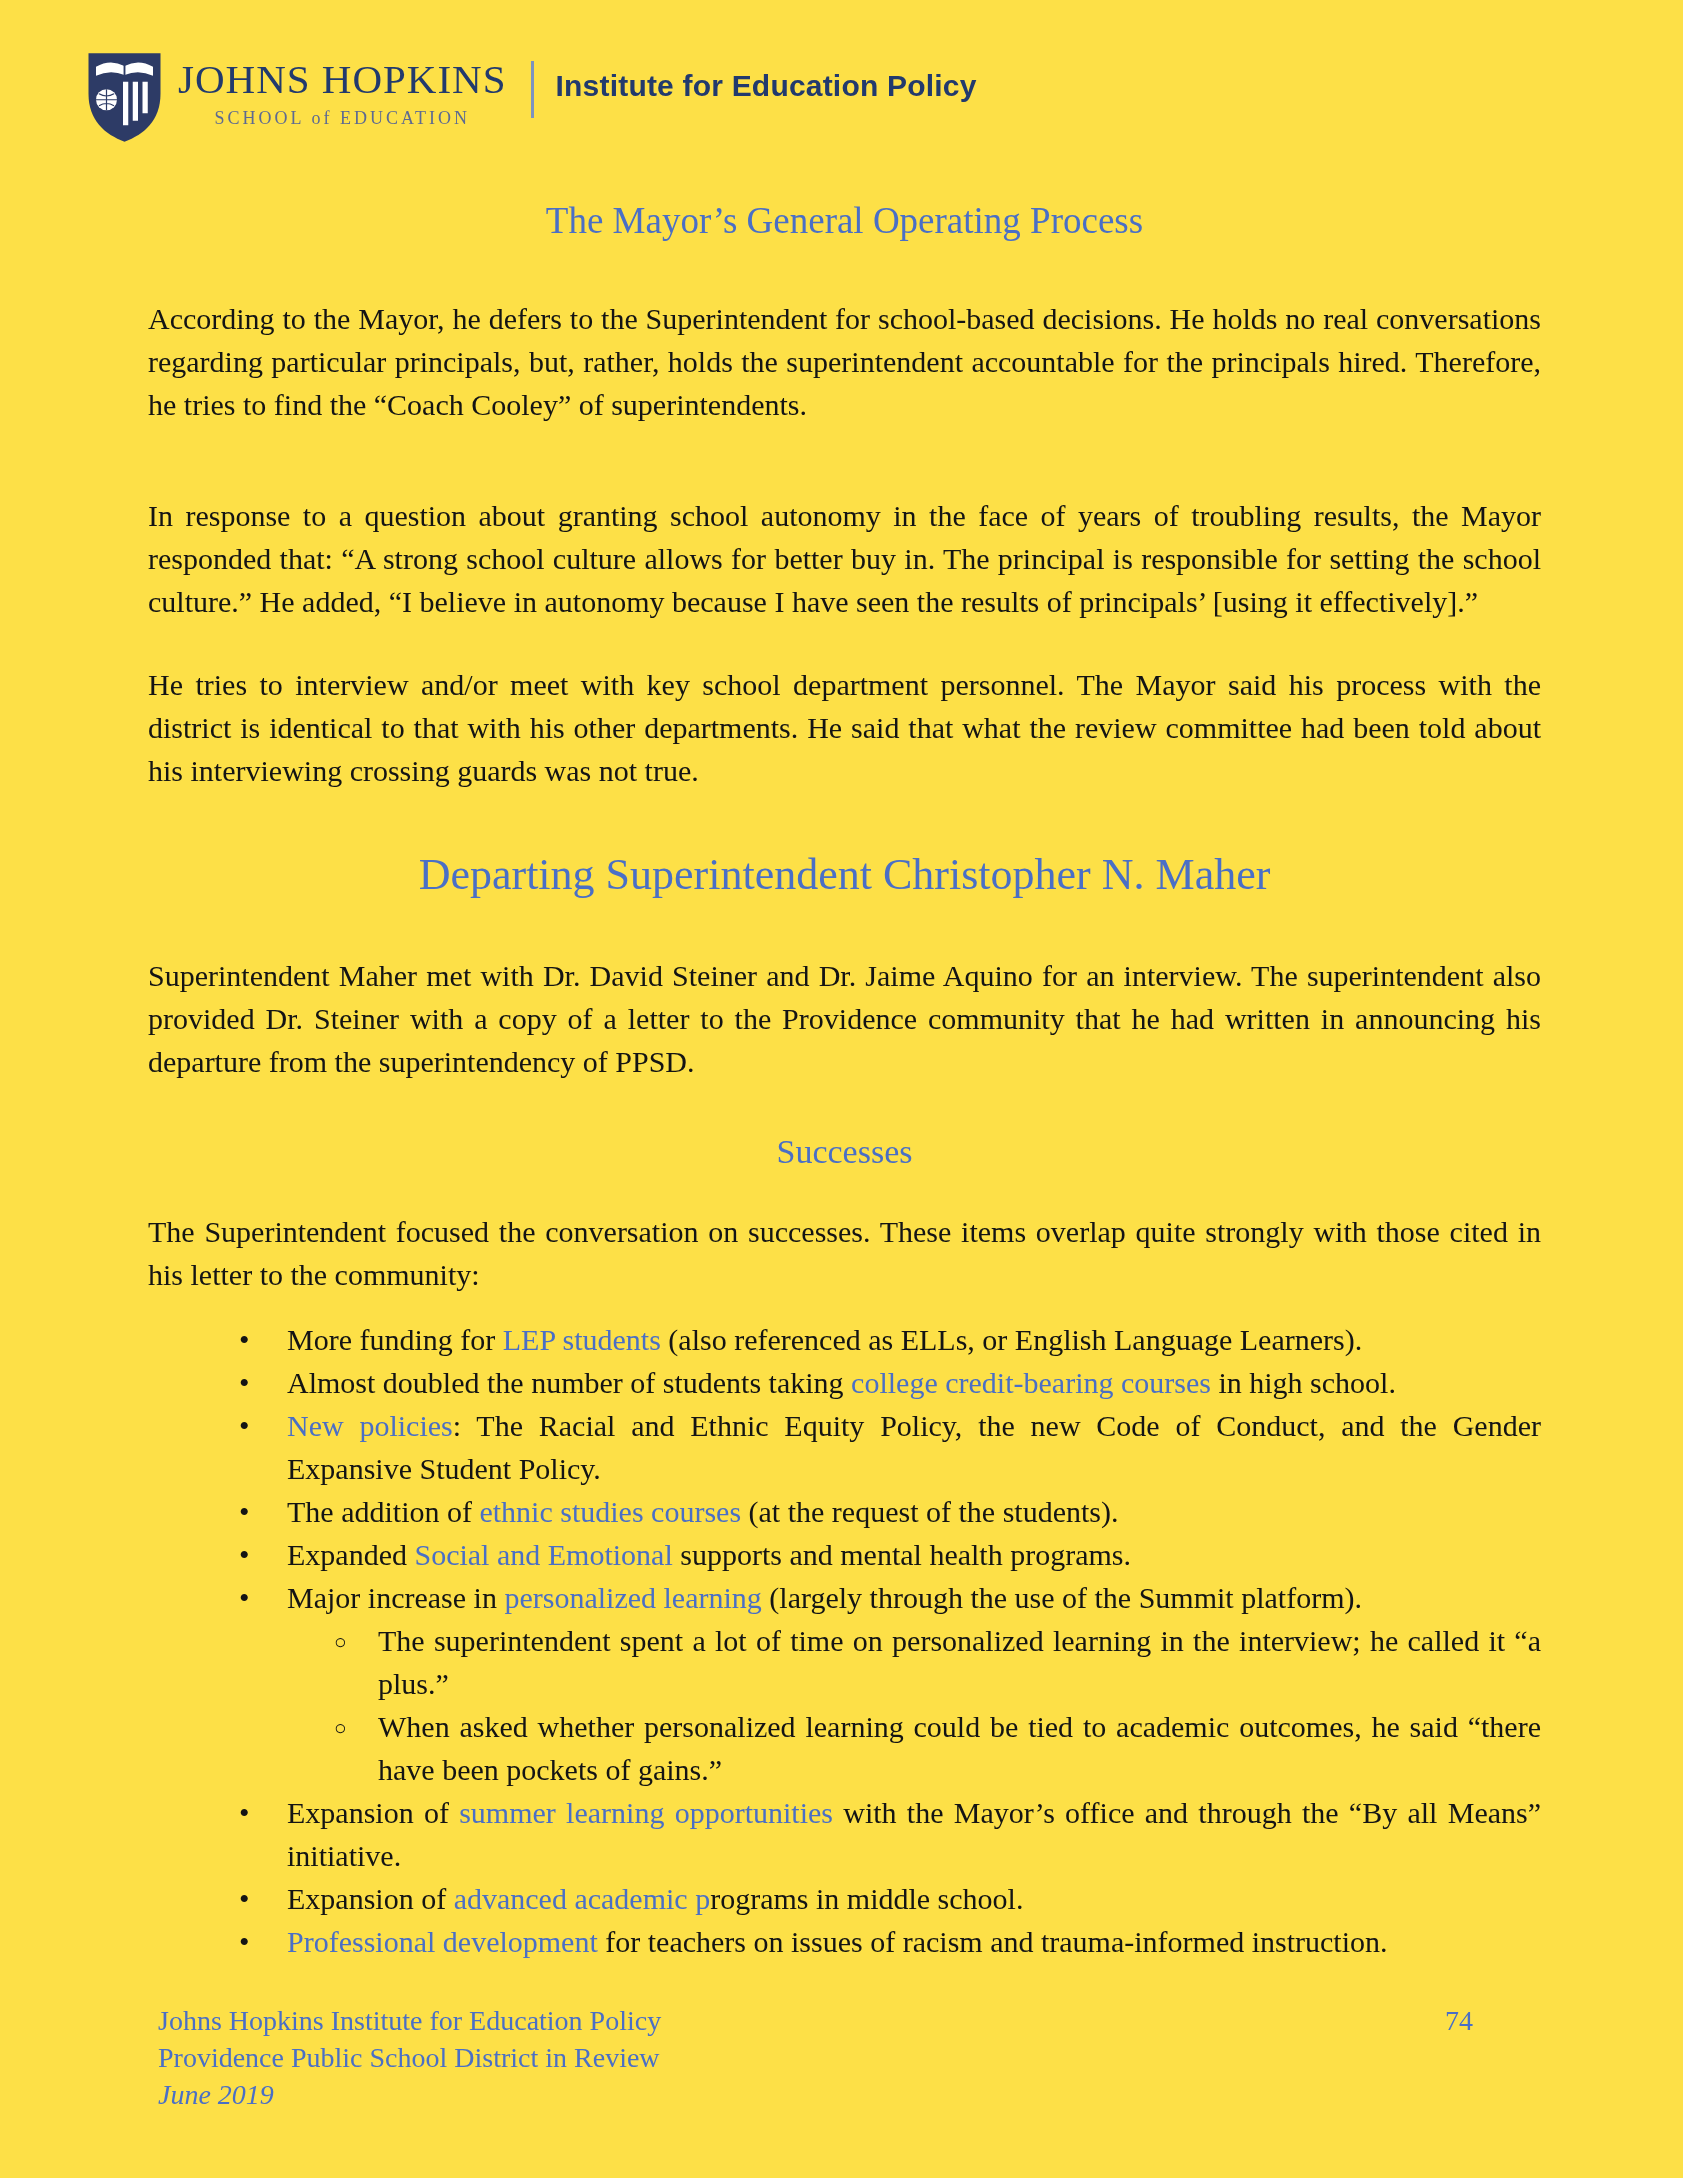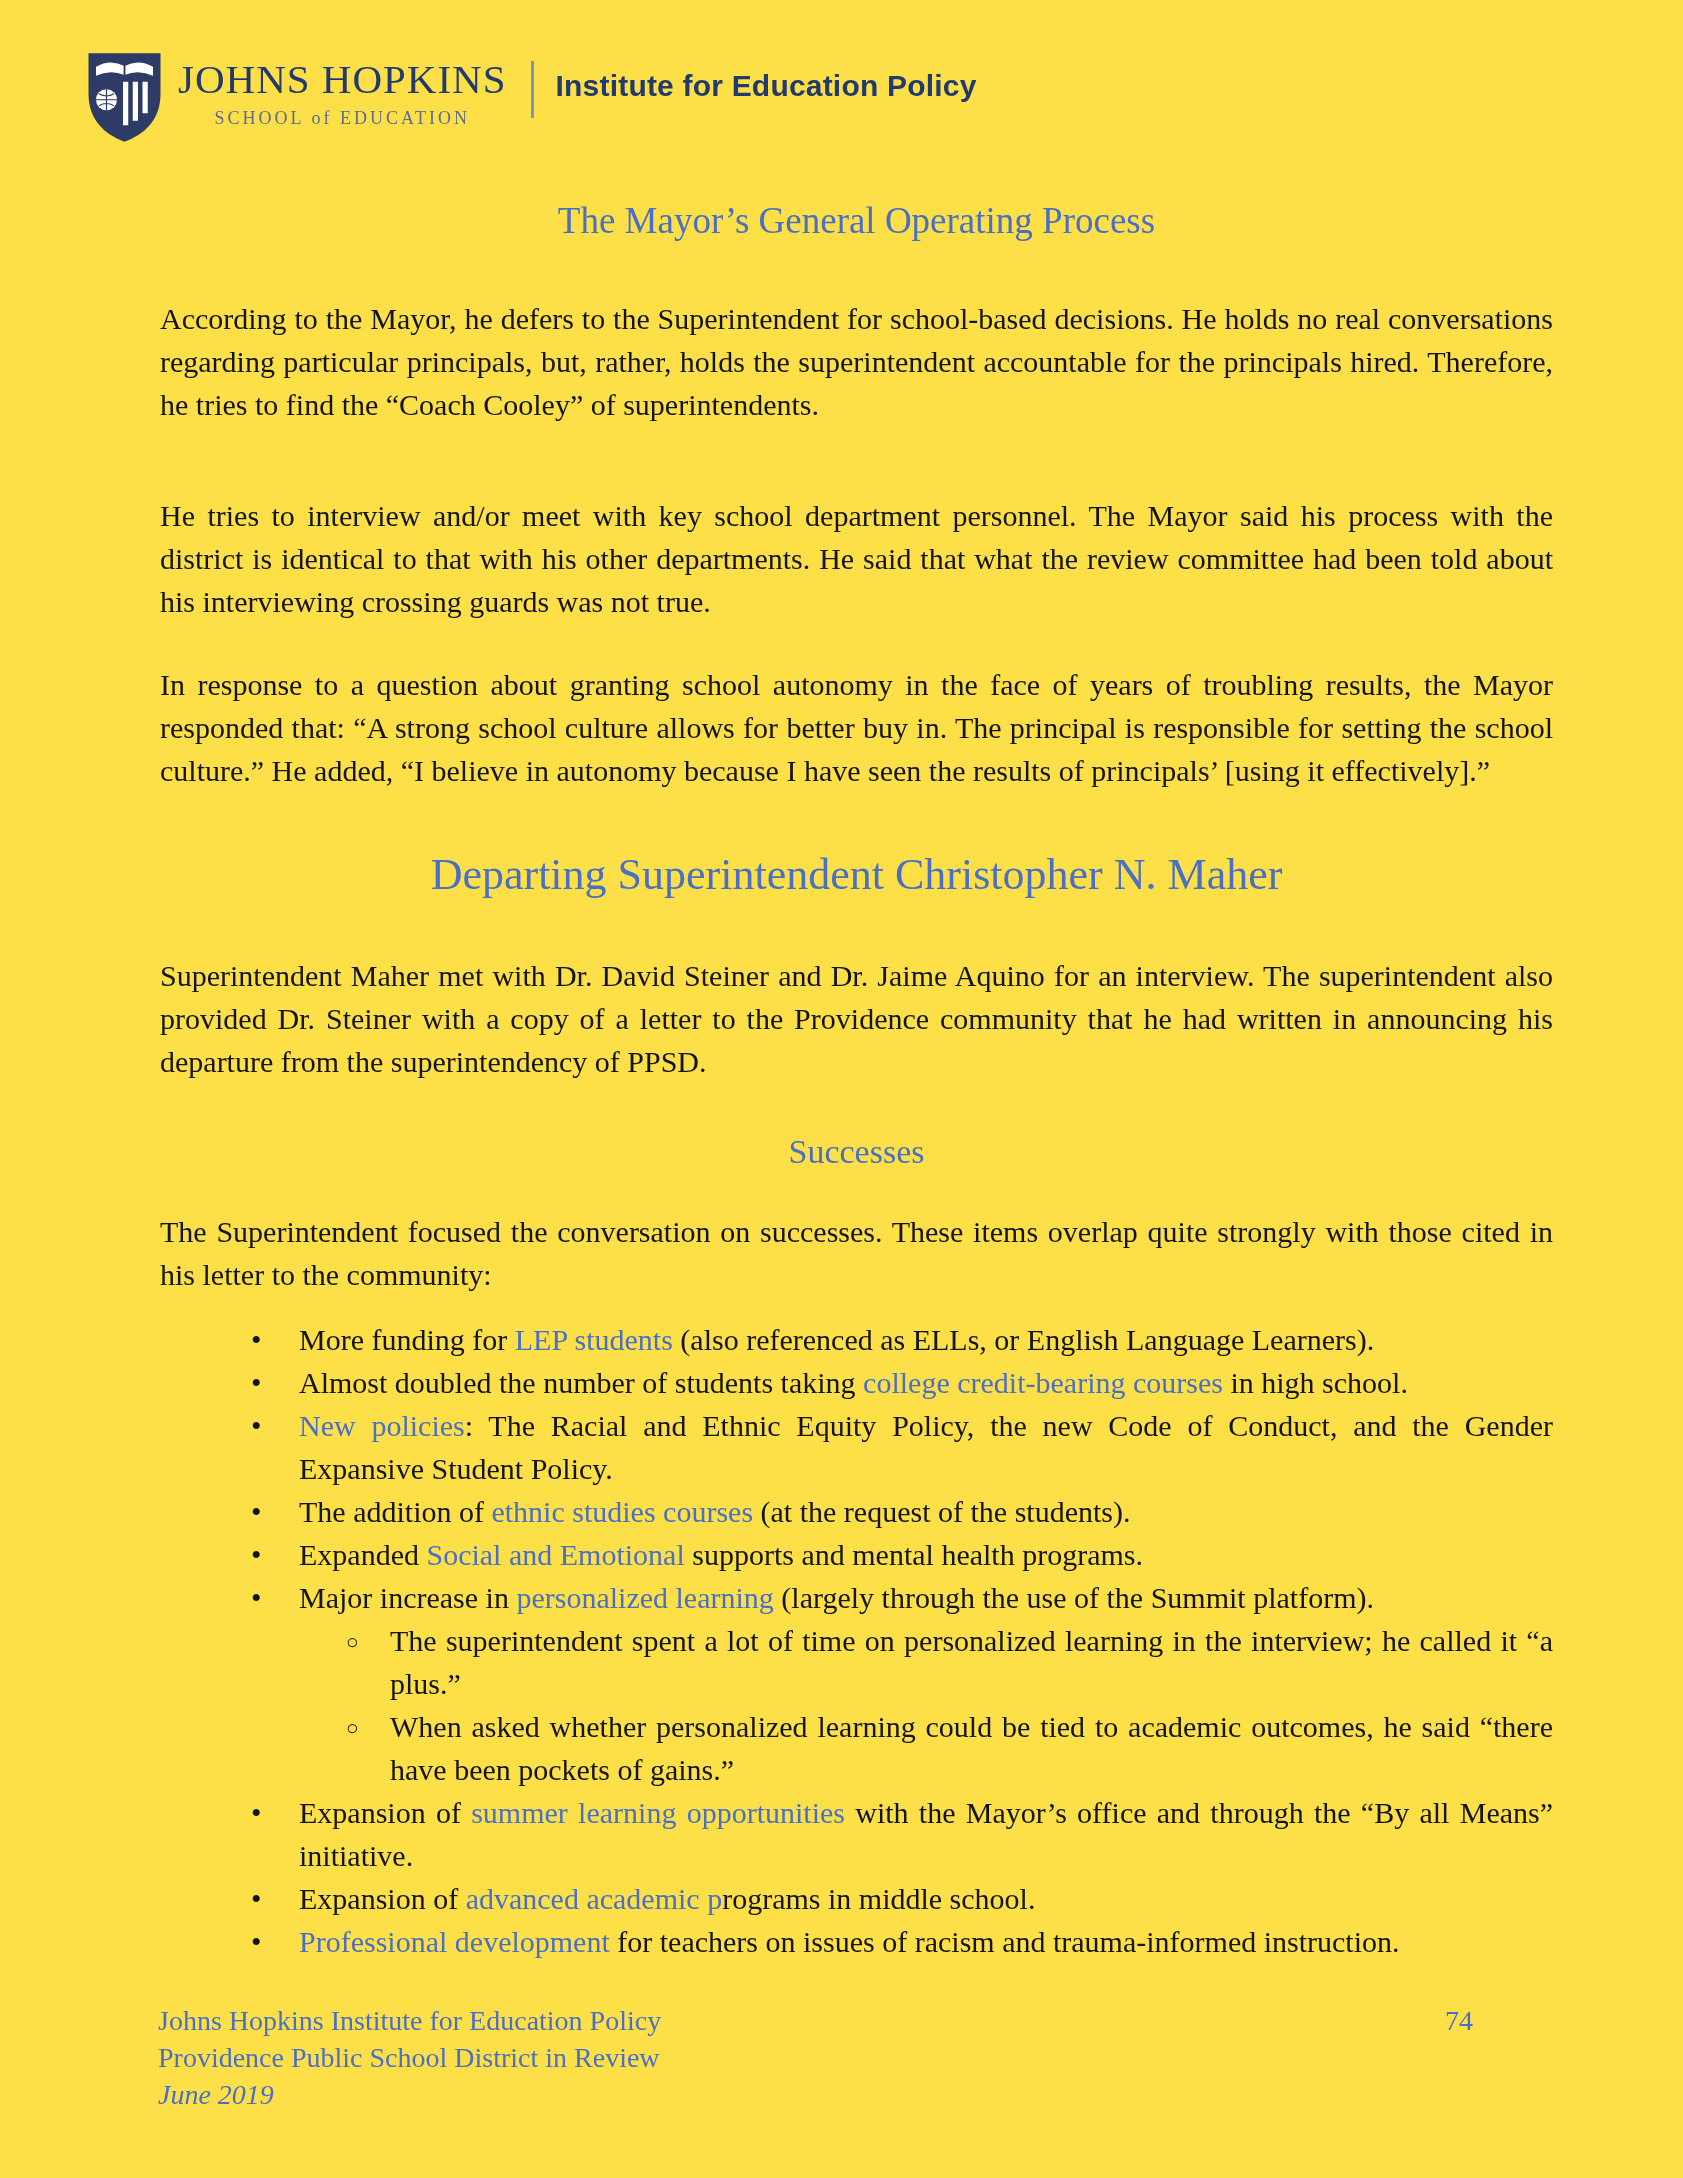--- a/index.html
+++ b/index.html
@@ -17,21 +17,21 @@
   }
   .logo-secondary{
     font-size:18px;letter-spacing:3px;color:#5d6a92;margin-top:8px;text-align:center;white-space:nowrap;
   }
   .hdr-divider{width:3px;height:57px;background:#7d93bf;margin:10px 22px 0 24px;}
   .unit-name{
     font-family:"Liberation Sans",sans-serif;font-weight:700;font-size:30px;
     color:var(--navy);margin-top:18px;white-space:nowrap;letter-spacing:0.2px;
   }
   
-  main{position:absolute;top:139px;left:160px;width:1393px;font-size:30px;line-height:43px;}
+  main{position:absolute;top:139px;left:148px;width:1393px;font-size:30px;line-height:43px;}
   .h-title{color:var(--accent);font-size:37px;line-height:50px;text-align:center;margin-top:57px;}
   .h-major{color:var(--accent);font-size:44px;line-height:55px;text-align:center;margin-top:55px;}
   .h-sub{color:var(--accent);font-size:34px;line-height:45px;text-align:center;margin-top:46px;}
   .para{margin-top:40px;text-align:justify;}
   .h-title + .para{margin-top:51px;}
   .h-major + .para{margin-top:52px;}
   .h-sub + .para{margin-top:36px;}
   .spacer{height:28px;}
   .li{position:relative;padding-left:139px;text-align:justify;}
   .li .marker{position:absolute;left:91px;top:0;}
@@ -70,22 +70,22 @@
       <div class="logo-secondary">SCHOOL of EDUCATION</div>
     </span>
     <span class="hdr-divider" style="background: rgb(125, 147, 191);"></span>
     <span class="unit-name">Institute for Education Policy</span>
   </header>
 
   <main id="doc-body">
       <div class="h-title">The Mayor’s General Operating Process</div>
       <div class="para"><span>According to the Mayor, he defers to the Superintendent for school-based decisions. He holds no real conversations regarding particular principals, but, rather, holds the superintendent accountable for the principals hired. Therefore, he tries to find the “Coach Cooley” of superintendents.</span></div>
       <div class="spacer"></div>
+      <div class="para"><span>In response to a question about granting school autonomy in the face of years of troubling results, the Mayor responded that: “A strong school culture allows for better buy in. The principal is responsible for setting the school culture.” He added, “I believe in autonomy because I have seen the results of principals’ [using it effectively].”</span></div>
       <div class="para"><span>He tries to interview and/or meet with key school department personnel. The Mayor said his process with the district is identical to that with his other departments. He said that what the review committee had been told about his interviewing crossing guards was not true.</span></div>
-      <div class="para"><span>In response to a question about granting school autonomy in the face of years of troubling results, the Mayor responded that: “A strong school culture allows for better buy in. The principal is responsible for setting the school culture.” He added, “I believe in autonomy because I have seen the results of principals’ [using it effectively].”</span></div>
       <div class="h-major">Departing Superintendent Christopher N. Maher</div>
       <div class="para"><span>Superintendent Maher met with Dr. David Steiner and Dr. Jaime Aquino for an interview. The superintendent also provided Dr. Steiner with a copy of a letter to the Providence community that he had written in announcing his departure from the superintendency of PPSD.</span></div>
       <div class="h-sub">Successes</div>
       <div class="para"><span>The Superintendent focused the conversation on successes. These items overlap quite strongly with those cited in his letter to the community:</span></div>
       <div class="li "><span class="marker">•</span><span>More funding for </span><span class="link">LEP students</span><span> (also referenced as ELLs, or English Language Learners).</span></div>
       <div class="li "><span class="marker">•</span><span>Almost doubled the number of students taking </span><span class="link">college credit-bearing courses</span><span> in high school.</span></div>
       <div class="li "><span class="marker">•</span><span class="link">New policies</span><span>: The Racial and Ethnic Equity Policy, the new Code of Conduct, and the Gender Expansive Student Policy.</span></div>
       <div class="li "><span class="marker">•</span><span>The addition of </span><span class="link">ethnic studies courses</span><span> (at the request of the students).</span></div>
       <div class="li "><span class="marker">•</span><span>Expanded </span><span class="link">Social and Emotional</span><span> supports and mental health programs.</span></div>
       <div class="li "><span class="marker">•</span><span>Major increase in </span><span class="link">personalized learning</span><span> (largely through the use of the Summit platform).</span></div>

